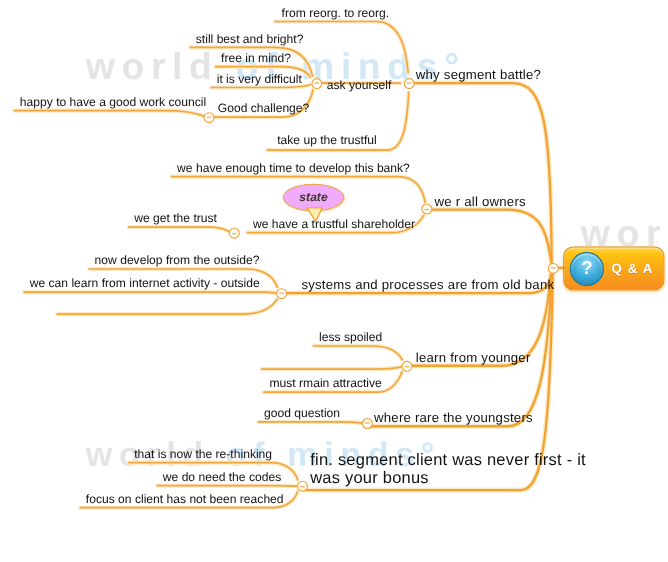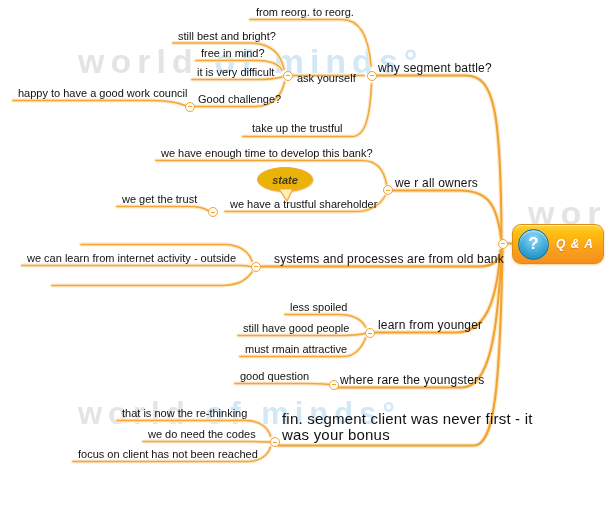--- a/index.html
+++ b/index.html
@@ -33,24 +33,24 @@
     display:flex;align-items:center;
   }
   #central .qbadge{
     width:29px;height:29px;margin-left:5px;border-radius:50%;
     background:radial-gradient(circle at 50% 30%,#8ed8f8 0%,#3aa8d8 55%,#177fac 100%);
     border:1.5px solid #11739e;box-shadow:inset 0 2px 2px rgba(255,255,255,.5);
     display:flex;align-items:center;justify-content:center;
     color:#fff;font-weight:bold;font-size:17px;
   }
   #central .central-label{margin-left:7px;color:#fff;font-weight:bold;font-size:12px;letter-spacing:1px;
-    text-shadow:0 1px 1px rgba(180,100,0,.5);font-style:italic;}
+    text-shadow:0 1px 1px rgba(180,100,0,.5);}
   
   #callout{position:absolute;z-index:2;left:257px;top:167px;width:54px;height:23px;
-    border:1.3px solid #f2a63b;border-radius:50%;background:#eab308;
+    border:1.3px solid #f2a63b;border-radius:50%;background:#f0abfc;
     box-shadow:1px 1px 0 rgba(242,166,59,.35);
     display:flex;align-items:center;justify-content:center;
     font-size:11px;font-weight:bold;font-style:italic;color:#3f3a28;}
   #callout svg{position:absolute;left:20px;top:21px;overflow:visible;}
 </style>
 </head>
 <body>
 
 <div id="stage">
 
@@ -120,24 +120,24 @@
   <div class="t2" style="left:230px;top:198px">we have a trustful shareholder</div>
   <div class="t2" style="left:122px;top:193px">we get the trust</div>
 
   <div id="callout">
     <svg width="16" height="14">
         <polygon points="1,0 15,0 9,12" fill="#fcefb5" stroke="#f2a63b" stroke-width="1.2"></polygon>
       </svg>
     <span>state</span>
   </div>
 
+  <div class="t2" style="left:86px;top:231px">now develop from the outside?</div>
   <div class="t2" style="left:27px;top:252px">we can learn from internet activity - outside</div>
 
   <div class="t2" style="left:290px;top:301px">less spoiled</div>
-  <div class="t2" style="left:243px;top:322px">still have good people</div>
   <div class="t2" style="left:245px;top:343px">must rmain attractive</div>
 
   <div class="t2" style="left:240px;top:370px">good question</div>
 
   <div class="t2" style="left:122px;top:407px">that is now the re-thinking</div>
   <div class="t2" style="left:78px;top:448px">focus on client has not been reached</div>
   <div class="t2" style="left:148px;top:428px">we do need the codes</div>
 
   <div class="collapse-btn" style="left:498px;top:238.5px"></div>
   <div class="collapse-btn" style="left:367px;top:70.5px"></div>

